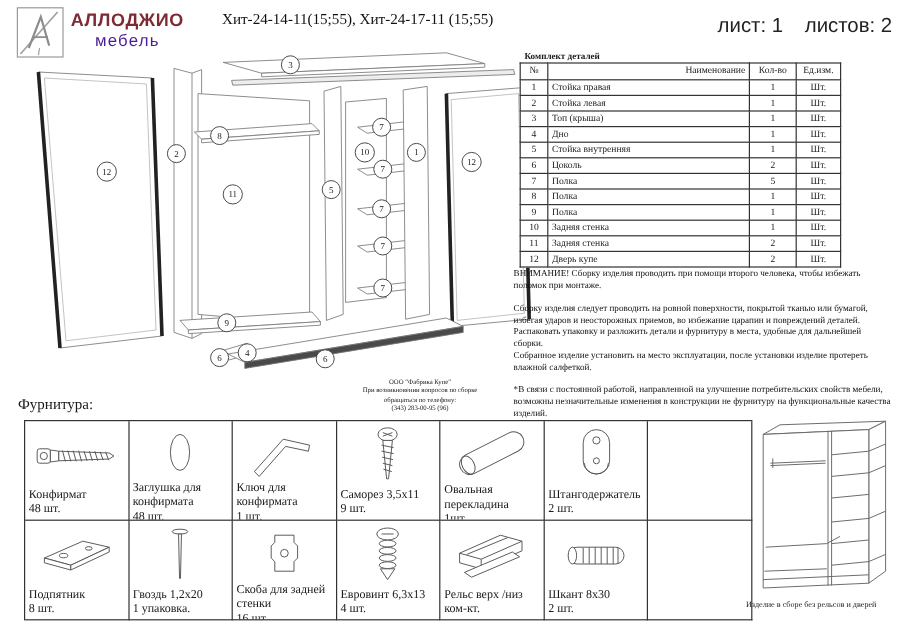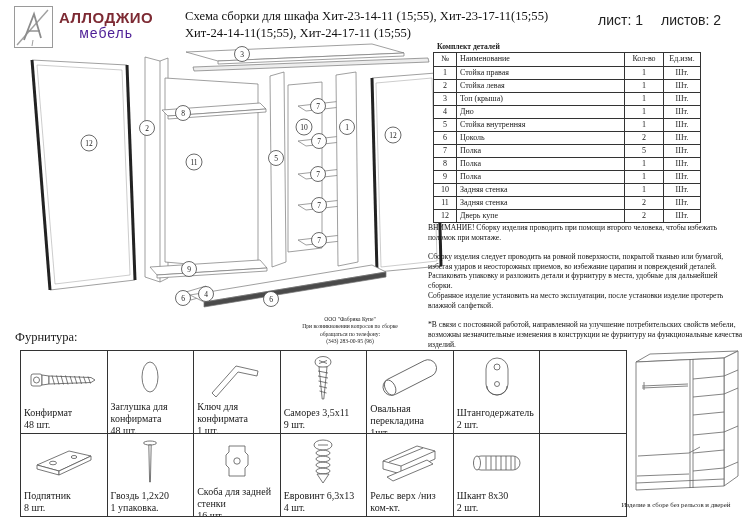--- a/index.html
+++ b/index.html
@@ -6,38 +6,38 @@
   .page{position:relative;width:748px;height:527px;background:#fff;overflow:hidden;
         font-family:"Liberation Serif",serif;color:#1a1a1a;}
   
   .logo{position:absolute;left:14px;top:6px;display:flex;gap:6px;align-items:flex-start;}
   .monogram{width:37px;height:40px;border:1px solid #9a9a9a;background:#fff;}
   .brand-text{padding-top:4px;font-family:"Liberation Sans",sans-serif;}
   .brand{font-weight:bold;font-size:15px;letter-spacing:.5px;color:#7d2a33;line-height:1.05;}
   .brand-sub{font-size:14px;color:#4c1d95;letter-spacing:1px;text-align:center;line-height:1.1;}
   .title{position:absolute;left:185px;top:8px;width:400px;font-size:12.6px;line-height:1.32;color:#111;}
   .sheetinfo{position:absolute;left:598px;top:12px;display:flex;gap:18px;
-             font-family:"Liberation Sans",sans-serif;font-size:14px;color:#222;}
+             font-family:"Liberation Sans",sans-serif;font-size:17px;color:#222;}
   
   .diagram{position:absolute;left:20px;top:40px;width:424px;height:280px;}
   .diagram svg{display:block;}
   .callout-text{font-size:7.5px;font-family:"Liberation Serif",serif;fill:#222;}
   .mfr{position:absolute;left:290px;top:316px;width:120px;text-align:center;
        font-size:5.6px;line-height:1.3;color:#222;}
   
   .parts{position:absolute;left:433px;top:42px;width:268px;background:#fff;}
   .parts-caption{font-size:7.6px;font-weight:bold;margin:0 0 1px 4px;}
   .parts table{border-collapse:collapse;width:268px;font-size:8px;}
   .parts th,.parts td{border:1px solid #333;padding:0 3px;height:12px;line-height:1.05;font-weight:normal;}
   .parts th{height:13px;}
   .c-num{width:16px;text-align:center;}
   .c-name{text-align:left;}
   .c-qty{width:32px;text-align:center;}
   .c-unit{width:30px;text-align:center;}
-  .parts th.c-name{text-align:left;}
+  .parts th.c-name{text-align:right;}
   
   .notices{position:absolute;left:428px;top:223px;width:316px;font-size:7.6px;line-height:1.3;color:#111;}
   .notices p{margin:0;}
   .notices p.gap{margin-bottom:9px;}
   
   .hw-title{position:absolute;left:15px;top:330px;font-size:12.5px;}
   .hw-grid{position:absolute;left:20px;top:350px;width:606px;display:grid;
            grid-template-columns:repeat(7,1fr);grid-auto-rows:83px;
            border-top:1px solid #333;border-left:1px solid #333;background:#fff;}
   .hw-cell{border-right:1px solid #333;border-bottom:1px solid #333;
@@ -61,21 +61,20 @@
       <line x1="12" y1="24" x2="25" y2="24" stroke="#8c8c8c" stroke-width="1.4"></line>
       <line x1="18" y1="33" x2="17" y2="39" stroke="#a0a0a0" stroke-width="1"></line>
     </svg>
     <div class="brand-text">
       <div class="brand">АЛЛОДЖИО</div>
       <div class="brand-sub">мебель</div>
     </div>
   </div>
 
   <div class="title">
-    <div>Схема сборки для шкафа Хит-23-14-11 (15;55), Хит-23-17-11(15;55)</div>
     <div>Хит-24-14-11(15;55), Хит-24-17-11 (15;55)</div>
   </div>
 
   <div class="sheetinfo">
     <span>лист: 1</span>
     <span>листов: 2</span>
   </div>
 
   <div class="diagram">
     <svg viewBox="0 0 424 280" width="424" height="280">

